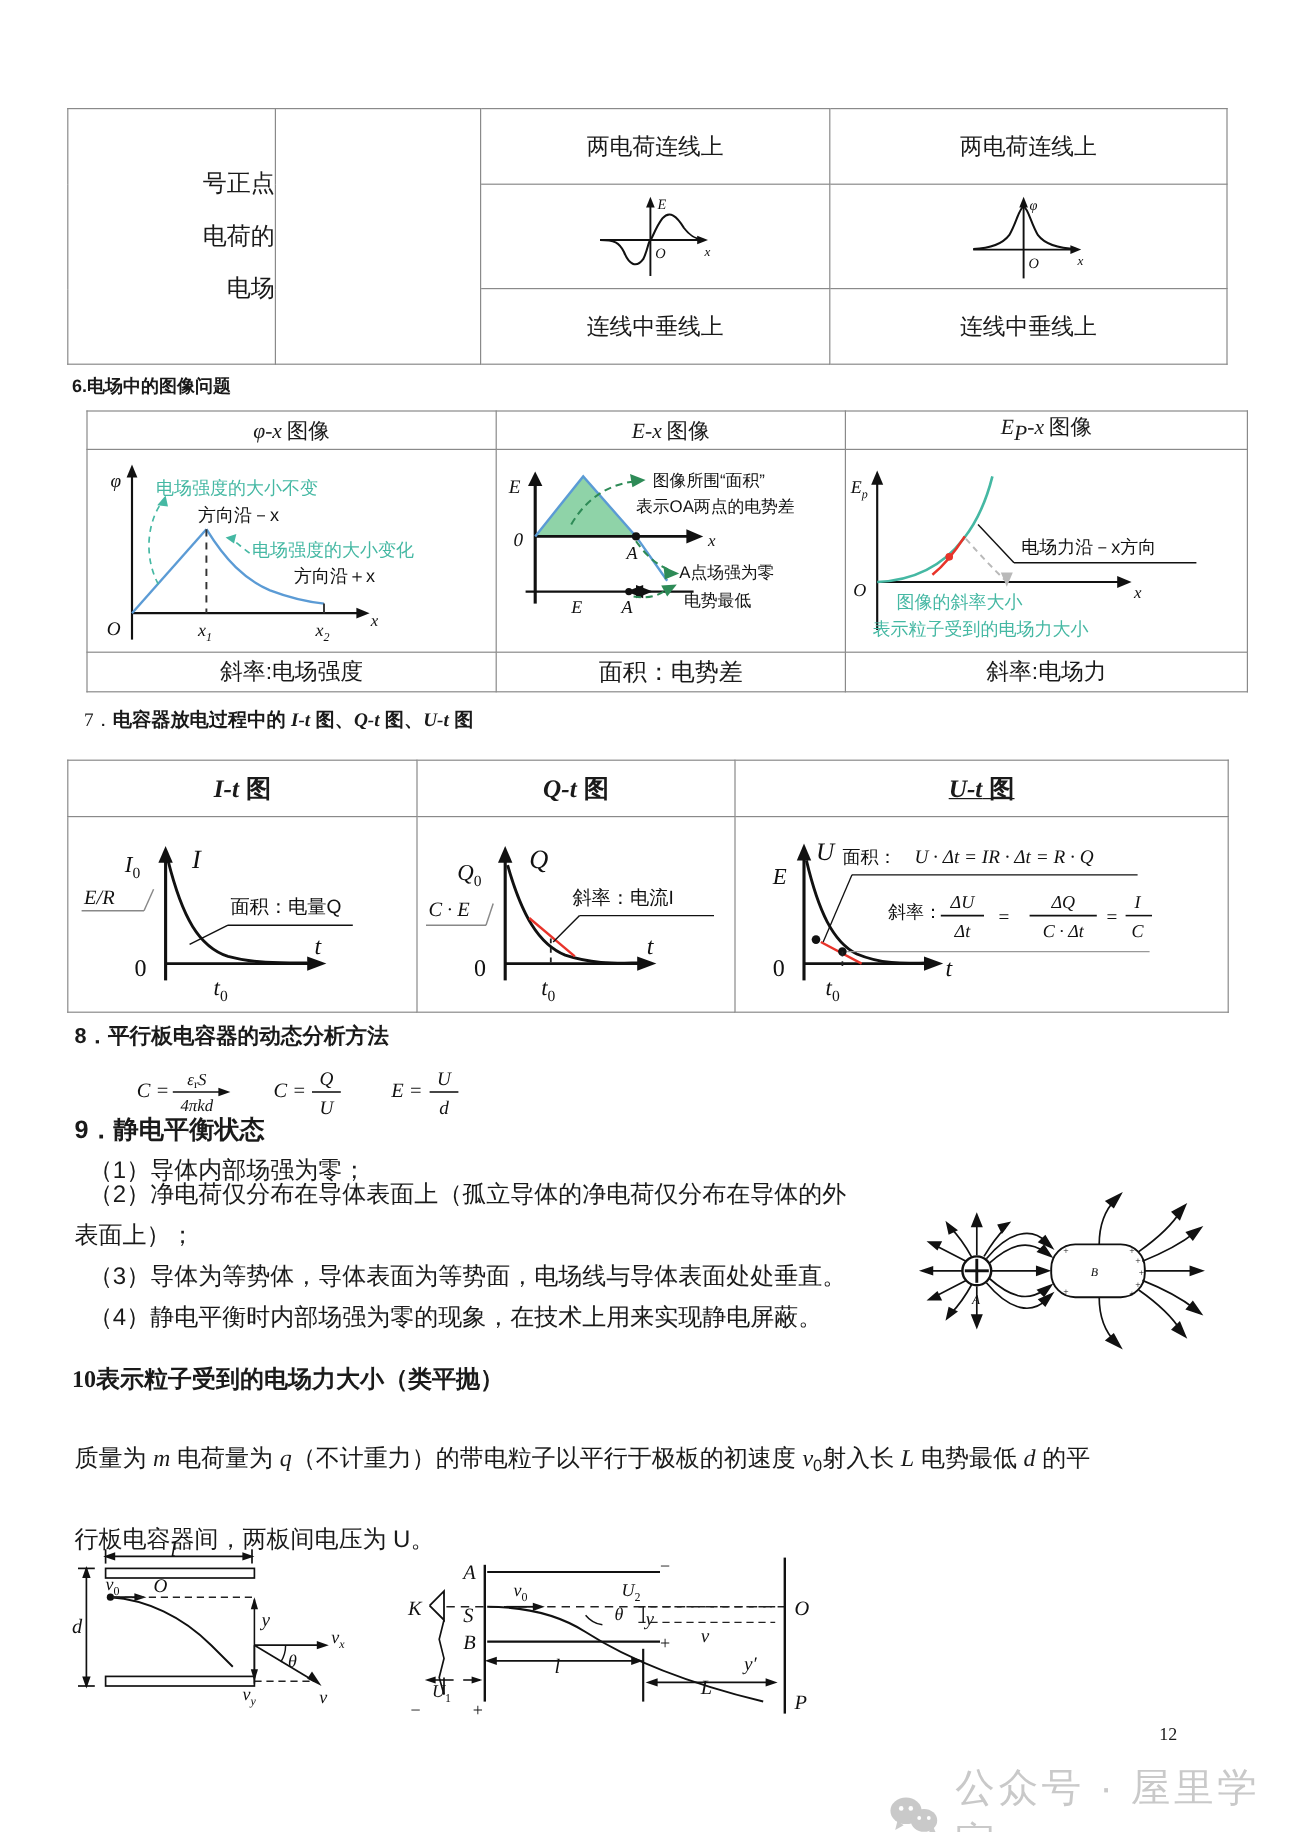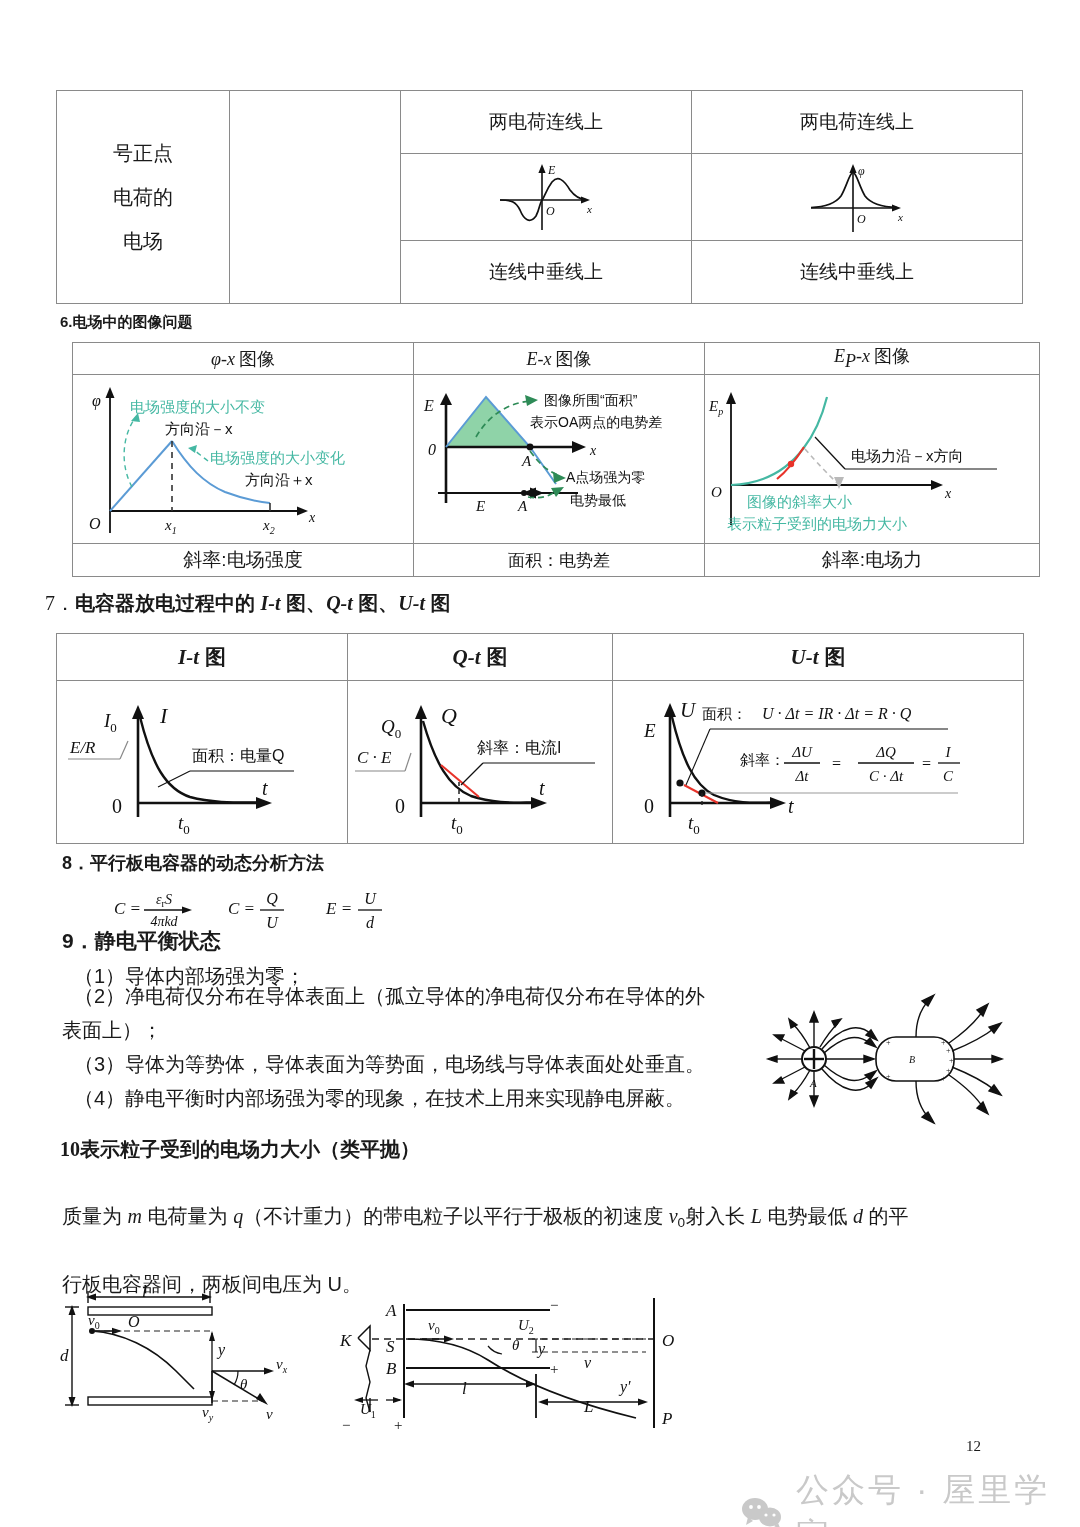--- a/index.html
+++ b/index.html
@@ -40,21 +40,21 @@
 </head>
 <body>
 
 <div class="page">
 
   <div class="abs" style="left:56px;top:90px;">
     <table class="doc" style="width:964px;">
       <tbody>
           <tr>
         <td rowspan="3" style="width:172px;height:62px;">
-          <div class="cjk" style="font-size:20px;line-height:44px;">
+          <div class="cjk" style="font-size:20px;line-height:44px;text-align:right;">
             <div>号正点</div>
             <div>电荷的</div>
             <div>电场</div>
           </div>
         </td>
         <td rowspan="3" style="width:170px;"></td>
         <td style="width:290px;height:62px;">
           <span class="cjk hdrtxt">两电荷连线上</span>
         </td>
         <td style="width:330px;height:62px;">
@@ -211,45 +211,45 @@
             <text x="22" y="150" font-size="15" class="teal cjk">表示粒子受到的电场力大小</text>
           </svg>
           </div>
         </td>
       </tr>
       <tr>
         <td style="height:32px;">
           <span class="cjk" style="font-size:19px;">斜率:电场强度</span>
         </td>
         <td>
-          <span class="cjk" style="font-size:17px;">面积：电势差</span>
+          <span class="cjk" style="font-size:20px;">面积：电势差</span>
         </td>
         <td>
           <span class="cjk" style="font-size:19px;">斜率:电场力</span>
         </td>
       </tr>
     </tbody>
       </table>
   </div>
 
-  <div class="abs" style="left:45px;top:590px;font-size:20px;white-space:nowrap;">
+  <div class="abs" style="left:70px;top:590px;font-size:16px;white-space:nowrap;">
     <span class="mi" style="font-style:normal;">7．</span><span class="cjk" style="font-weight:bold;">电容器放电过程中的 </span><span class="mi" style="font-weight:bold;">I-t</span><span class="cjk" style="font-weight:bold;"> 图、</span><span class="mi" style="font-weight:bold;">Q-t</span><span class="cjk" style="font-weight:bold;"> 图、</span><span class="mi" style="font-weight:bold;">U-t</span><span class="cjk" style="font-weight:bold;"> 图</span>
   </div>
 
   <div class="abs" style="left:56px;top:633px;">
     <table class="doc" style="width:964px;">
       <tbody>
           <tr>
         <td style="width:290px;height:46px;">
           <span class="mi" style="font-size:21px;font-weight:bold;">I-t</span><span class="cjk" style="font-size:21px;font-weight:bold;"> 图</span>
         </td>
         <td style="width:264px;">
           <span class="mi" style="font-size:21px;font-weight:bold;">Q-t</span><span class="cjk" style="font-size:21px;font-weight:bold;"> 图</span>
         </td>
-        <td style="width:410px;">
+        <td style="width:410px;text-decoration:underline;">
           <span class="mi" style="font-size:21px;font-weight:bold;">U-t</span><span class="cjk" style="font-size:21px;font-weight:bold;"> 图</span>
         </td>
       </tr>
       <tr>
 
         <td style="height:162px;">
           <div style="display:flex;justify-content:center;">
           <svg width="272" height="150" viewBox="0 0 272 150">
             <line x1="72" y1="116" x2="196" y2="116" class="stroke-k" stroke-width="2.4"></line>
             <polygon points="206,116 190,110 190,122" class="fill-k"></polygon>

